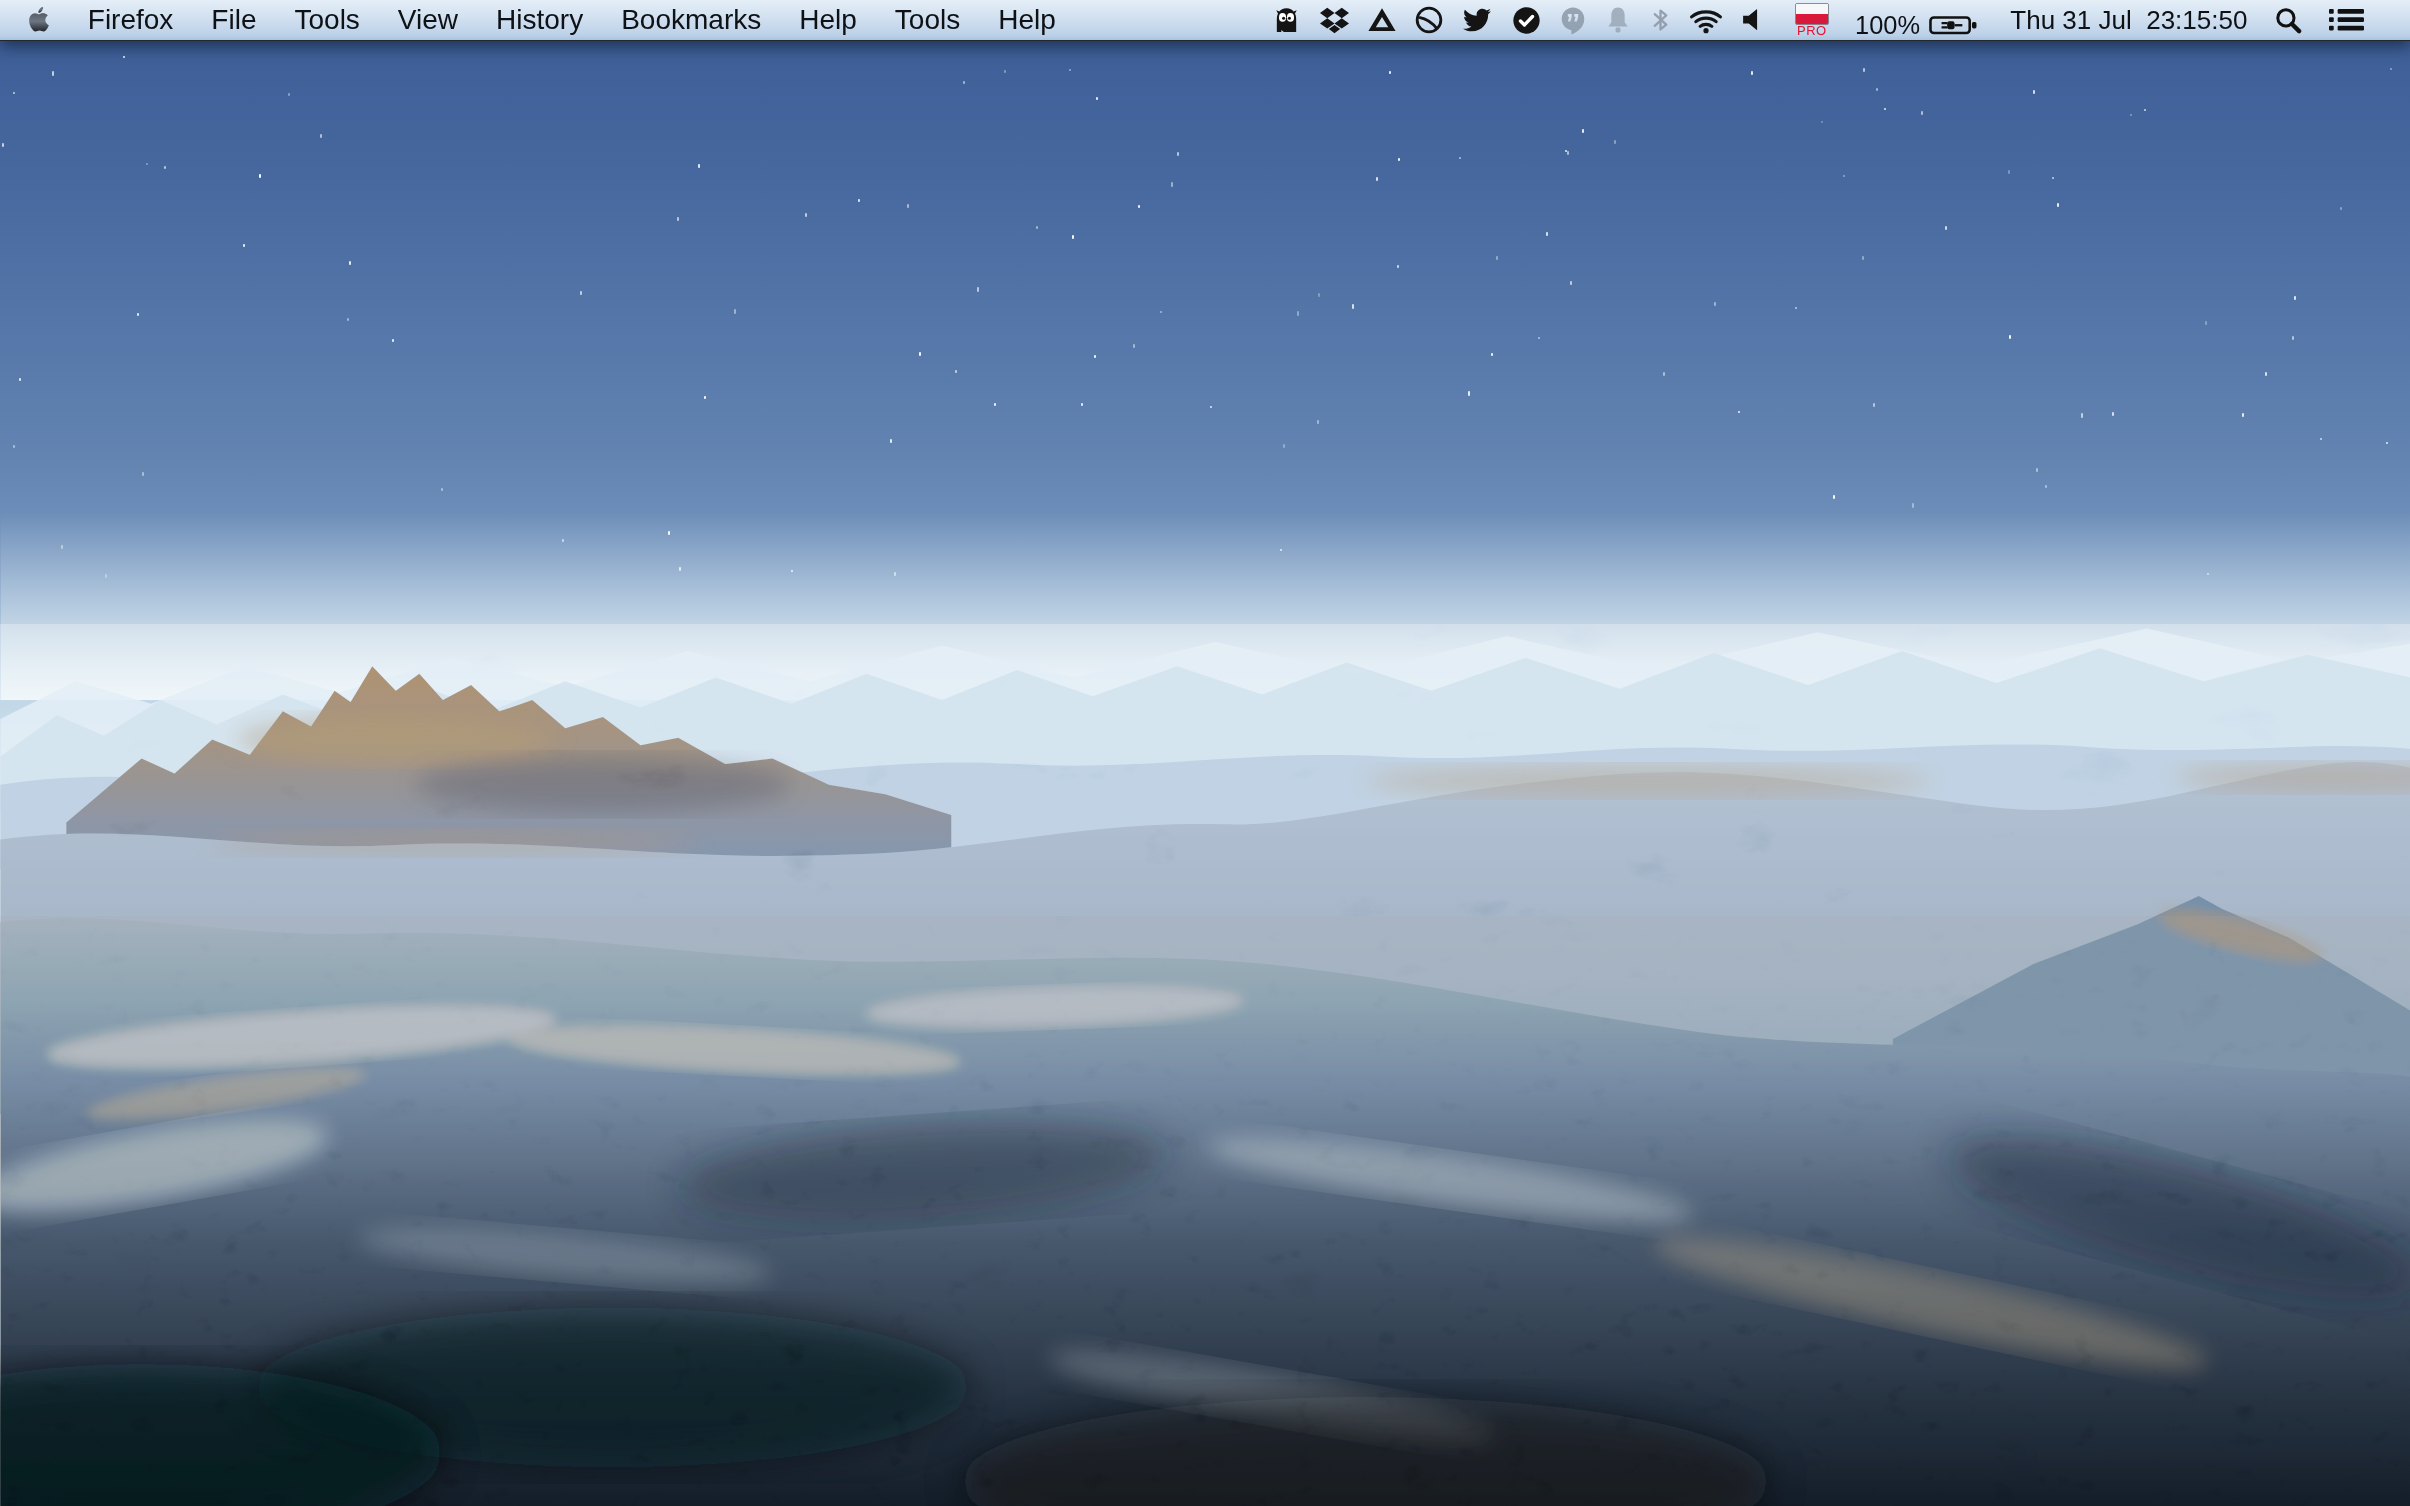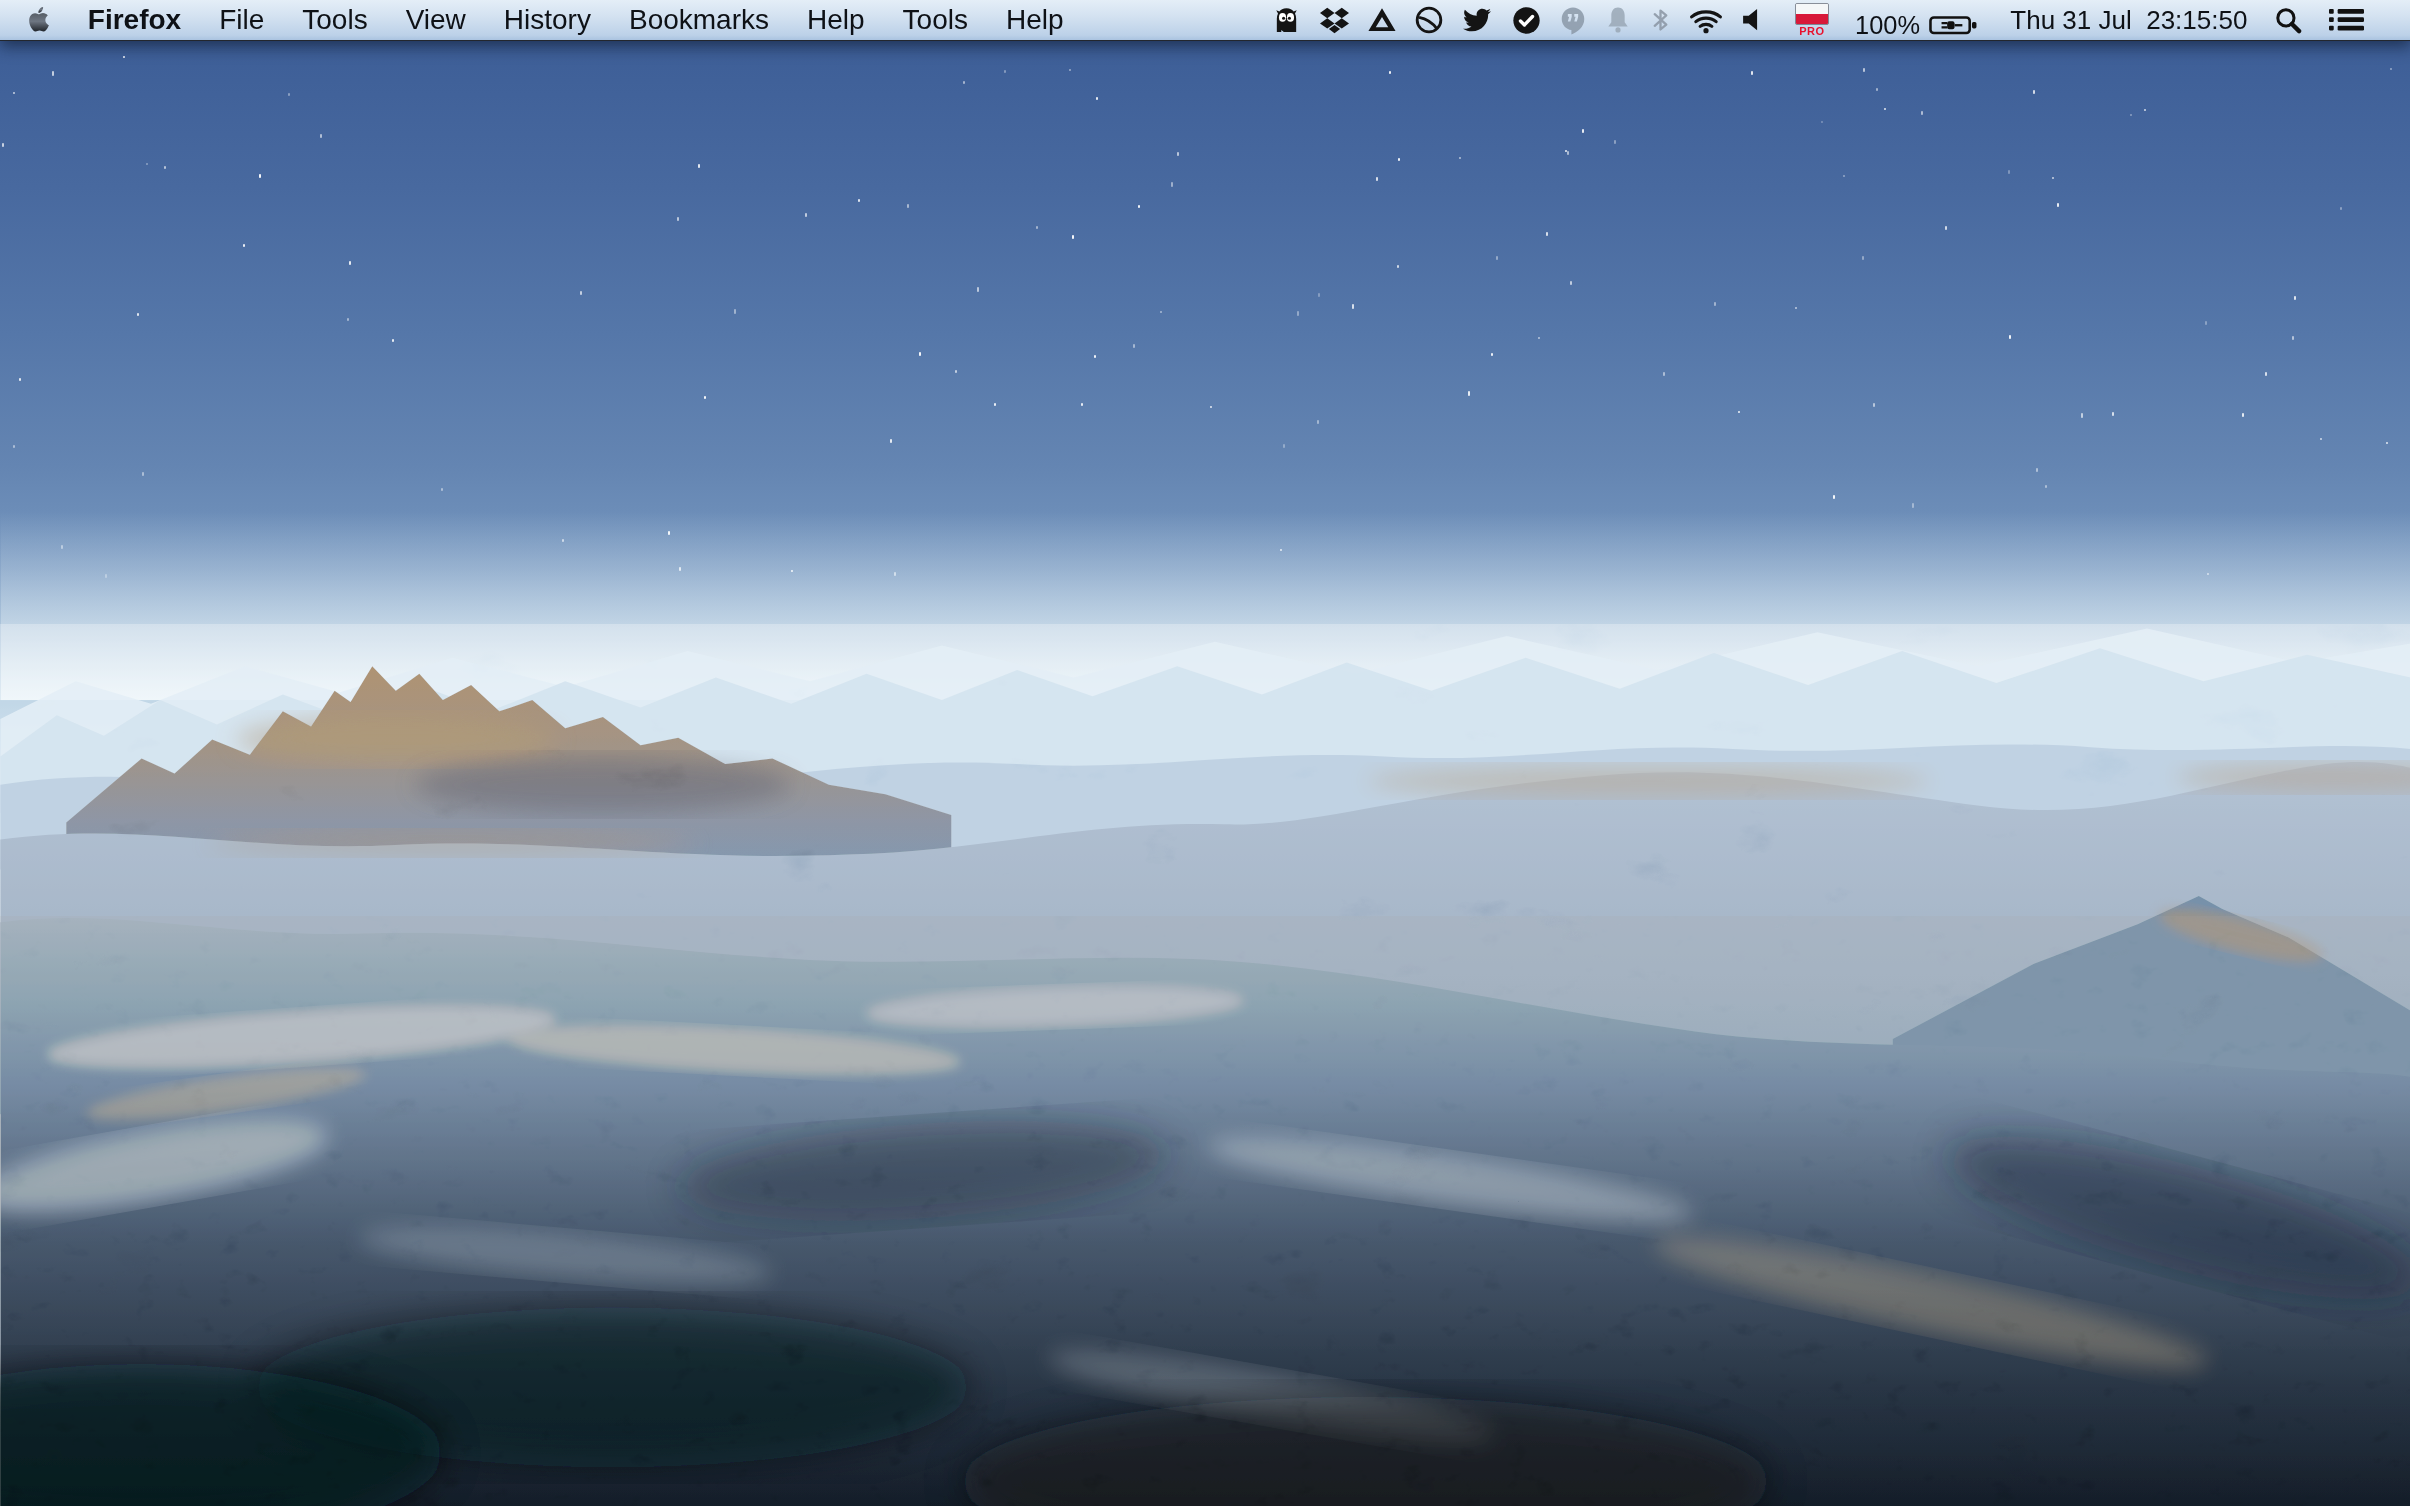--- a/index.html
+++ b/index.html
@@ -14,30 +14,30 @@
     border-bottom:1.9px solid #23272e;
     box-shadow:0 5.6px 15px rgba(8,16,32,.55);
     box-sizing:border-box;
   }
   .mb-left{display:flex;align-items:center;height:100%;}
   .mb-right{display:flex;align-items:center;height:100%;padding-right:36px;}
   .mb-item{
     height:100%;display:flex;align-items:center;padding:0 19px;
     font-size:28px;color:#0e1116;white-space:nowrap;cursor:default;
   }
-  .mb-item.app-name{font-weight:bold;}
+  .mb-item.app-name{font-weight:normal;}
   .apple-item{padding:0 18px 0 25.4px;display:flex;align-items:center;height:100%;}
   .st-item{display:flex;align-items:center;justify-content:center;height:100%;padding:0 9.4px;}
   .st-item svg{display:block;}
   .muted{opacity:.85;}
   .flag-wrap{display:flex;flex-direction:column;align-items:center;justify-content:center;height:100%;padding:0 11.3px;margin-left:13px;}
   .flag{width:32px;height:20px;border:0.9px solid rgba(30,30,40,.45);border-radius:1.9px;overflow:hidden;display:flex;flex-direction:column;}
   .flag .top{flex:1;background:#f5f7f8;}
   .flag .bot{flex:1;background:#d81939;}
-  .flag-label{font-size:11px;font-weight:bold;color:#e8112d;letter-spacing:0.5px;line-height:10.4px;margin-top:0.9px;}
+  .flag-label{font-size:13px;font-weight:normal;color:#e8112d;letter-spacing:0.5px;line-height:10.4px;margin-top:0.9px;}
   .battery-wrap{display:flex;align-items:flex-end;height:100%;padding:0 9.4px;margin-left:5.6px;}
   .battery-pct{font-size:25.4px;color:#0e1116;margin-right:9.4px;}
   .clock{font-size:26px;color:#0e1116;padding:0 13px;margin-left:7.5px;white-space:pre;}
   .spot-item{padding:0 15px;}
   .notif-item{padding:0 11.3px;}
 
   
   .wallpaper{
     position:absolute;top:41px;left:0;width:2411px;height:1465px;overflow:hidden;
     background:linear-gradient(180deg,

